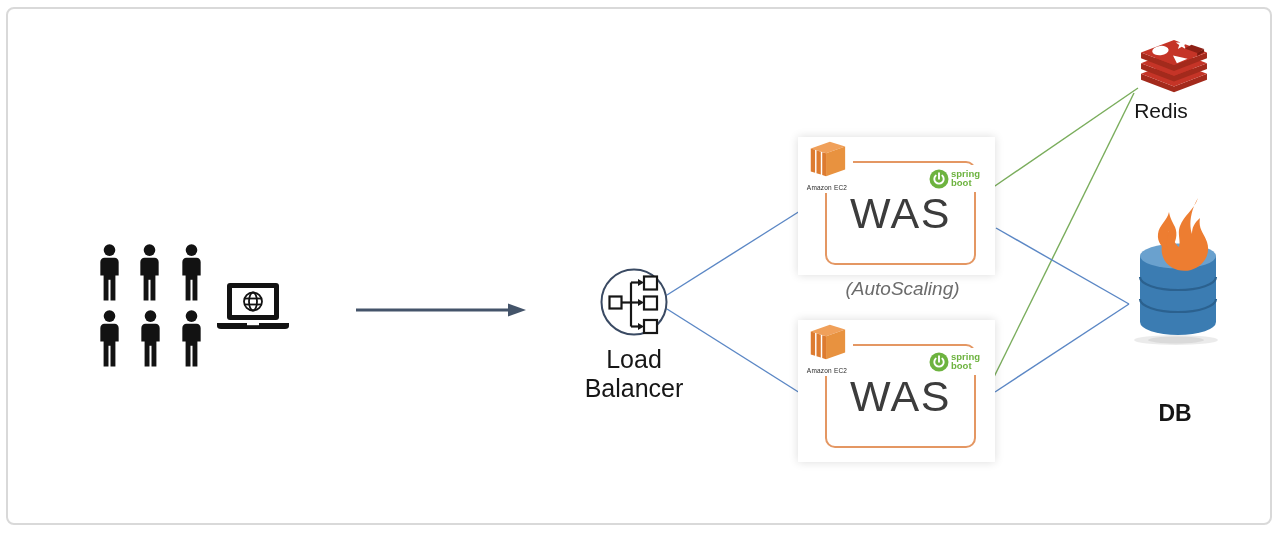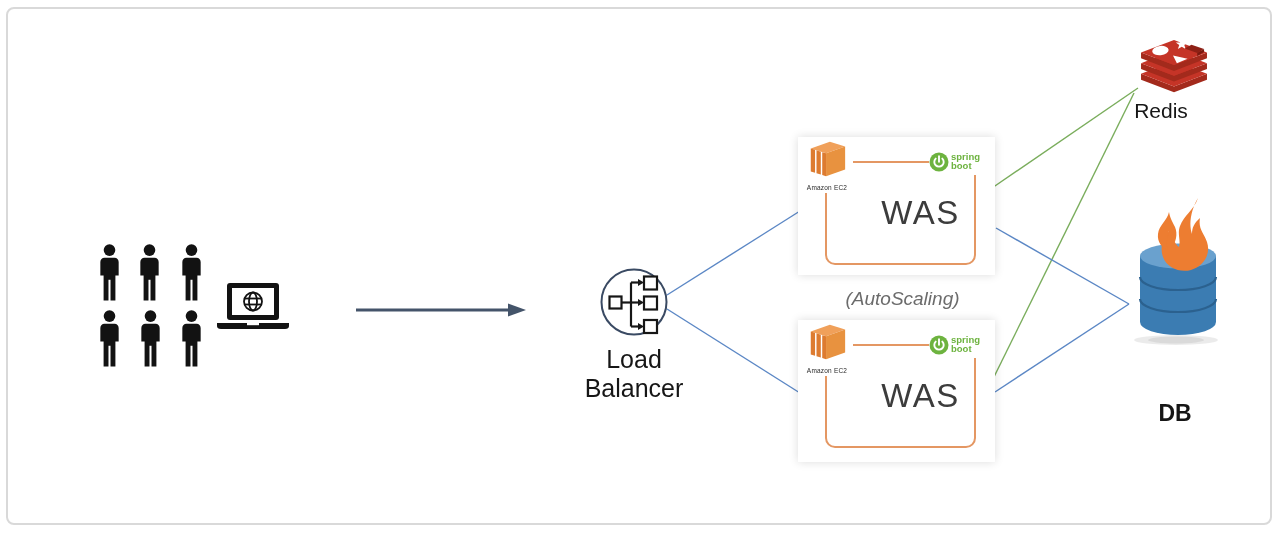--- a/index.html
+++ b/index.html
@@ -7,29 +7,29 @@
   .frame{position:absolute;left:6px;top:7px;width:1266px;height:518px;border:2px solid var(--frame-border,#d9d9d9);border-radius:8px;box-sizing:border-box;}
   .edges{position:absolute;left:0;top:0;width:1280px;height:534px;}
   .edge-blue{stroke:var(--line-blue,#5b87c5);stroke-width:1.4;fill:none;}
   .edge-green{stroke:var(--line-green,#7aad5c);stroke-width:1.4;fill:none;}
   .arrow-line{stroke:var(--arrow,#44546a);stroke-width:3;fill:none;}
   .arrow-head{fill:var(--arrow,#44546a);}
   .abs{position:absolute;}
   .person-icon{fill:#121212;}
   .node-label{position:absolute;text-align:center;color:#161616;}
   .lb-label{left:554px;top:345px;width:160px;font-size:25px;}
-  .autoscaling{position:absolute;left:800px;top:288px;width:205px;text-align:center;font-style:italic;color:#6b6b6b;font-size:19px;}
+  .autoscaling{position:absolute;left:800px;top:278px;width:205px;text-align:center;font-style:italic;color:#6b6b6b;font-size:19px;}
   .was-card{position:absolute;left:798px;width:197px;background:#fff;box-shadow:0 0 9px rgba(0,0,0,0.14);}
   .was-card.top{top:137px;height:138px;}
   .was-card.bottom{top:320px;height:142px;}
   .was-border{position:absolute;left:27px;top:24px;width:151px;height:104px;border:2px solid var(--box-orange,#e49763);border-radius:10px;box-sizing:border-box;}
-  .was-label{position:absolute;left:27px;top:24px;width:151px;height:104px;display:flex;align-items:center;justify-content:center;font-size:33px;letter-spacing:1.5px;color:#3c3c3c;padding-left:20px;}
+  .was-label{position:absolute;left:27px;top:24px;width:151px;height:104px;display:flex;align-items:center;justify-content:center;font-size:43px;letter-spacing:1.5px;color:#3c3c3c;}
   .ec2-wrap{position:absolute;left:3px;top:1px;width:52px;height:55px;background:#fff;text-align:center;}
   .ec2-label{font-size:6.5px;color:#2a2a2a;margin-top:0px;letter-spacing:0.2px;}
-  .spring-wrap{position:absolute;left:131px;top:11px;width:52px;height:27px;background:#fff;display:flex;align-items:center;gap:2px;}
+  .spring-wrap{position:absolute;left:131px;top:28px;width:52px;height:27px;background:#fff;display:flex;align-items:center;gap:2px;}
   .spring-text{line-height:8.5px;font-size:9.5px;font-weight:bold;color:var(--spring-green,#6db33f);}
   .redis-label{left:1111px;top:99px;width:100px;font-size:21px;}
   .db-label{left:1125px;top:365px;width:100px;font-size:23px;font-weight:600;margin-top:35px;}
 </style>
 </head>
 <body>
 
 <div class="canvas">
 
   <div class="frame"></div>

